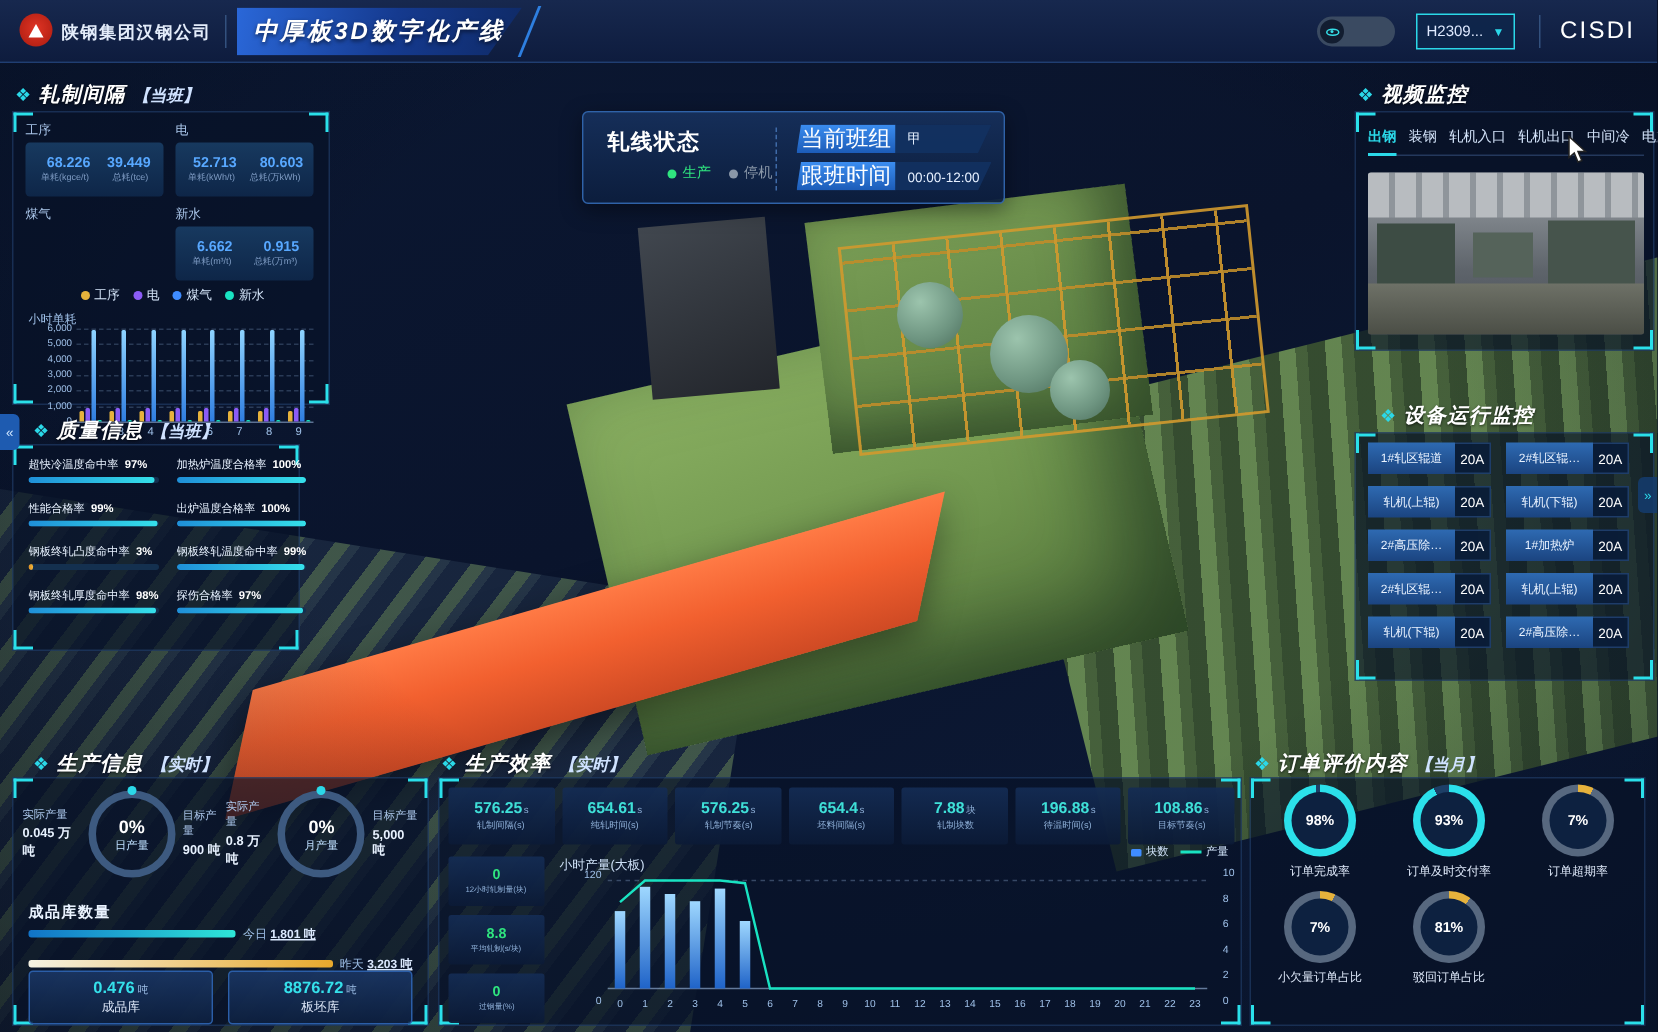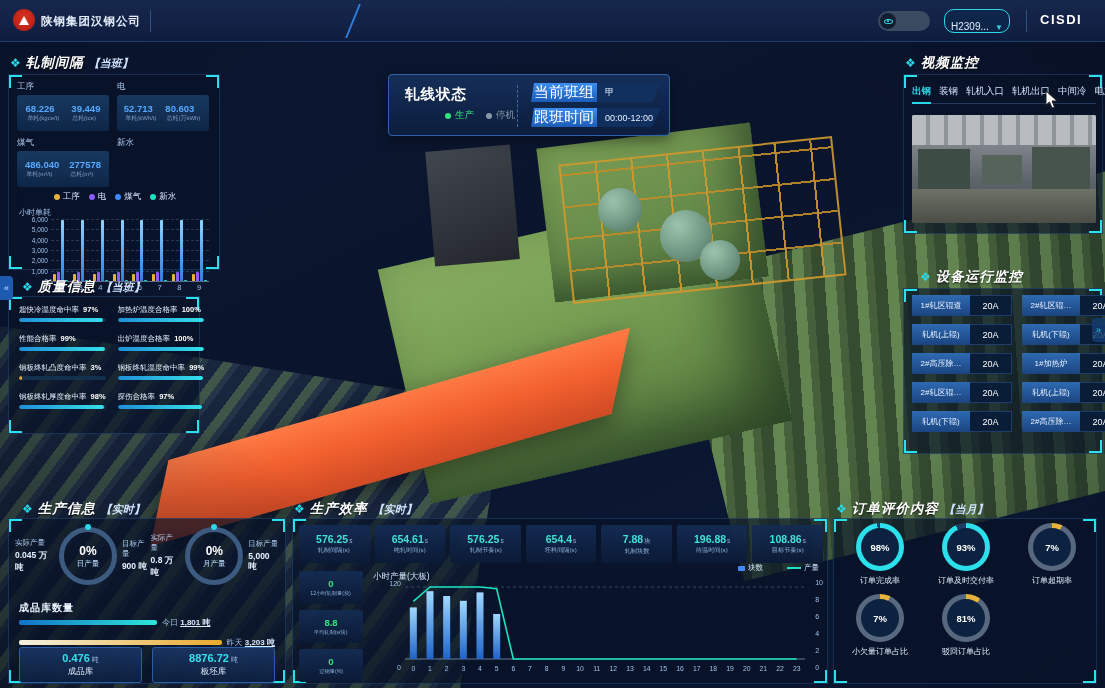--- a/index.html
+++ b/index.html
@@ -40,26 +40,26 @@
   .title-plate{position:absolute;left:158px;top:5px;width:190px;height:32px;
     background:linear-gradient(100deg,#2a67d8 0%,#153a8f 55%,#0f2a66 100%);
     clip-path:polygon(0 0,100% 0,88% 100%,0 100%);
     display:flex;align-items:center;justify-content:center;}
   .title-plate span{font-size:16px;font-weight:bold;font-style:italic;letter-spacing:2px;color:#fff;text-shadow:0 1px 3px rgba(0,0,0,.6);}
   .title-slash{position:absolute;left:352px;top:4px;width:2px;height:34px;background:#2e7fe0;transform:skewX(-22deg);}
   .eye-toggle{position:absolute;left:878px;top:11px;width:52px;height:20px;border-radius:10px;background:#3a4a61;cursor:pointer;}
   .eye-knob{position:absolute;left:2px;top:2px;width:16px;height:16px;border-radius:50%;background:#121d30;display:flex;align-items:center;justify-content:center;}
   .eye-shape{width:9px;height:5px;border:1px solid #35dfe8;border-radius:50%;position:relative;}
   .eye-shape::after{content:"";position:absolute;left:2.5px;top:0.5px;width:2px;height:2px;border-radius:50%;background:#35dfe8;}
-  .device-dd{position:absolute;left:944px;top:9px;width:66px;height:24px;border:1px solid #2bd8e8;border-radius:10px;
-    background:rgba(14,38,74,.9);display:flex;align-items:flex-end;justify-content:space-between;padding:0 6px;cursor:pointer;}
+  .device-dd{position:absolute;left:944px;top:9px;width:66px;height:24px;border:1px solid #2bd8e8;border-radius:0;
+    background:rgba(14,38,74,.9);display:flex;align-items:center;justify-content:space-between;padding:0 6px;cursor:pointer;}
   .device-dd .dd-text{font-size:10px;color:#dfeaff;}
   .device-dd .dd-caret{font-size:8px;color:#2bd8e8;}
   .hdr-div2{position:absolute;left:1026px;top:10px;width:1px;height:22px;background:#33517e;}
-  .brand{position:absolute;left:1040px;top:12px;font-size:13px;font-weight:bold;letter-spacing:1.5px;color:#fff;}
+  .brand{position:absolute;left:1040px;top:12px;font-size:16px;font-weight:normal;letter-spacing:1.5px;color:#fff;}
 
   
   .ptitle{position:absolute;z-index:25;display:flex;align-items:center;gap:5px;}
   .ptitle .diamond{color:#2bd8e8;font-size:12px;line-height:1;}
   .ptitle .t{font-size:13.5px;font-weight:bold;font-style:italic;letter-spacing:1px;color:#fff;text-shadow:0 1px 2px rgba(0,0,0,.7);}
   .ptitle .sub{font-size:11px;font-weight:bold;font-style:italic;color:#cfe2ff;}
   .pb{position:absolute;z-index:20;background-color:rgba(7,18,40,.66);border:1px solid rgba(70,130,210,.25);
     --c:#2ae0ea;background-image:
       linear-gradient(var(--c),var(--c)),linear-gradient(var(--c),var(--c)),
       linear-gradient(var(--c),var(--c)),linear-gradient(var(--c),var(--c)),
@@ -67,21 +67,21 @@
       linear-gradient(var(--c),var(--c)),linear-gradient(var(--c),var(--c));
     background-repeat:no-repeat;
     background-size:13px 2px,2px 13px,13px 2px,2px 13px,13px 2px,2px 13px,13px 2px,2px 13px;
     background-position:0 0,0 0,100% 0,100% 0,0 100%,0 100%,100% 100%,100% 100%;}
 
   
   #energy-cards{position:absolute;left:8px;top:6px;width:192px;display:grid;grid-template-columns:1fr 1fr;gap:6px 8px;}
   .ecard-name{font-size:8.5px;color:#aac6ea;margin-bottom:2px;}
   .ecard-box{height:36px;border-radius:3px;background:linear-gradient(180deg,#17395f 0%,#0e2648 100%);
     display:flex;align-items:center;justify-content:space-around;padding:2px 3px;}
-  .ecell{text-align:left;}
+  .ecell{text-align:right;}
   .ecell-v{font-size:9.5px;font-weight:bold;color:#58a8ff;}
   .ecell-l{font-size:6.5px;color:#7f9cc4;transform:scale(.92);}
   #energy-legend{position:absolute;left:8px;top:116px;width:196px;display:flex;justify-content:center;gap:9px;}
   .lg-item{display:flex;align-items:center;gap:3px;font-size:8.5px;color:#d6e6fa;}
   .lg-dot{width:6px;height:6px;border-radius:50%;}
   #e-chart-label{position:absolute;left:10px;top:132px;font-size:8px;color:#9fc0e8;}
   #e-plot{position:absolute;left:42px;top:144px;width:158px;height:62px;}
   .e-grid{position:absolute;left:0;width:100%;border-top:1px dashed rgba(130,160,200,.28);}
   .e-grid.base{border-top:1px solid rgba(160,190,230,.55);}
   .e-ytick{position:absolute;right:100%;margin-right:3px;font-size:6.5px;color:#9fc0e8;transform:translateY(-50%);white-space:nowrap;}
@@ -121,21 +121,21 @@
   .vf-roof{position:absolute;left:0;top:0;width:100%;height:30px;background:repeating-linear-gradient(90deg,#b8bcc0 0 14px,#8f959b 14px 18px);}
   .vf-mach{position:absolute;background:#3d4c44;}
   .vf-floor{position:absolute;left:0;bottom:0;width:100%;height:34px;background:linear-gradient(180deg,#6e7167,#4b4e46);}
 
   
   #device-rows{position:absolute;left:8px;top:6px;width:196px;display:flex;flex-direction:column;gap:8px;}
   .d-row{display:flex;gap:10px;}
   .d-pair{display:flex;}
   .d-k{width:58px;height:21px;background:linear-gradient(180deg,#2e6ab2,#1b4480);display:flex;align-items:center;justify-content:center;
      font-size:8px;color:#eaf3ff;white-space:nowrap;overflow:hidden;}
-  .d-v{width:42px;height:21px;background:rgba(10,28,56,.95);border:1px solid rgba(60,110,180,.4);border-left:none;
+  .d-v{width:24px;height:21px;background:rgba(10,28,56,.95);border:1px solid rgba(60,110,180,.4);border-left:none;
      display:flex;align-items:center;justify-content:center;font-size:9px;color:#fff;}
 
   
   #prod-gauges{position:absolute;left:6px;top:8px;width:264px;display:flex;justify-content:space-between;}
   .pg-group{display:flex;align-items:center;gap:5px;}
   .pg-txt{display:flex;flex-direction:column;gap:2px;}
   .pg-tl{font-size:7.5px;color:#a9c4e8;}
   .pg-tv{font-size:8.5px;color:#e8f2ff;font-weight:bold;}
   .pg-ring{position:relative;width:58px;height:58px;border-radius:50%;border:5px solid #3d5a80;flex:0 0 auto;}
   .pg-dot{position:absolute;left:50%;top:-8px;transform:translateX(-50%);width:6px;height:6px;border-radius:50%;background:#2bd8e8;}
@@ -163,21 +163,21 @@
      display:flex;flex-direction:column;align-items:center;justify-content:center;gap:1px;}
   .ef-v{font-size:10.5px;font-weight:bold;color:#3fe0d8;white-space:nowrap;}
   .ef-v span{font-size:6.5px;color:#8fb0d8;font-weight:normal;margin-left:1px;}
   .ef-l{font-size:6.5px;color:#8fb0d8;transform:scale(.95);white-space:nowrap;}
   #eff-side{position:absolute;left:6px;top:52px;width:64px;display:flex;flex-direction:column;gap:6px;}
   .es-card{height:33px;border-radius:2px;background:linear-gradient(180deg,rgba(20,44,84,.92),rgba(11,26,54,.92));
      display:flex;flex-direction:column;align-items:center;justify-content:center;}
   .es-v{font-size:9.5px;font-weight:bold;color:#2fe57f;}
   .es-l{font-size:5.8px;color:#8fb0d8;transform:scale(.9);white-space:nowrap;}
   #hp-title{position:absolute;left:80px;top:52px;font-size:8.5px;color:#cfe2f8;}
-  #hp-legend{position:absolute;right:8px;top:44px;display:flex;gap:24px;align-items:center;}
+  #hp-legend{position:absolute;right:8px;top:44px;display:flex;gap:8px;align-items:center;}
   .hpl{display:flex;align-items:center;gap:3px;font-size:7.5px;color:#cfe2f8;}
   .hpl .sq{width:7px;height:5px;border-radius:1px;background:#3f8cff;}
   .hpl .ln{width:14px;height:2px;background:#19e3c2;}
   #hp-left{position:absolute;left:88px;top:64px;width:20px;height:86px;font-size:7px;color:#9fc0e8;text-align:right;}
   #hp-left .t120{position:absolute;right:0;top:-3px;}
   #hp-left .t0{position:absolute;right:0;bottom:-2px;}
   #hp-svg{position:absolute;left:112px;top:62px;}
   #hp-right{position:absolute;right:4px;top:60px;height:92px;display:flex;flex-direction:column;justify-content:space-between;font-size:7px;color:#9fc0e8;text-align:left;}
 
   
@@ -210,20 +210,23 @@
     <div class="sc sc-cyl" style="left:660px;top:210px;width:52px;height:52px;"></div>
     <div class="sc sc-cyl" style="left:700px;top:240px;width:40px;height:40px;"></div>
     <div class="sc sc-plate"></div>
     <div class="sc-vignette"></div>
   </div>
 
   <div id="header">
     <div class="logo"></div>
     <div class="company">陕钢集团汉钢公司</div>
     <div class="hdr-div"></div>
+    <div class="title-plate">
+      <span>中厚板3D数字化产线</span>
+    </div>
     <div class="title-slash"></div>
     <div class="eye-toggle">
       <div class="eye-knob">
           <div class="eye-shape"></div>
         </div>
     </div>
     <div class="device-dd">
       <span class="dd-text">H2309...</span>
       <span class="dd-caret">▼</span>
     </div>
@@ -259,33 +262,33 @@
               <div class="ecell-l">单耗(kWh/t)</div>
             </div>
             <div class="ecell">
               <div class="ecell-v">80.603</div>
               <div class="ecell-l">总耗(万kWh)</div>
             </div>
           </div>
         </div>
         <div>
           <div class="ecard-name">煤气</div>
+        </div>
+        <div>
+          <div class="ecard-name">新水</div>
           <div class="ecard-box">
             <div class="ecell">
-              <div class="ecell-v">486.040</div>
+              <div class="ecell-v">6.662</div>
               <div class="ecell-l">单耗(m³/t)</div>
             </div>
             <div class="ecell">
-              <div class="ecell-v">277578</div>
-              <div class="ecell-l">总耗(m³)</div>
+              <div class="ecell-v">0.915</div>
+              <div class="ecell-l">总耗(万m³)</div>
             </div>
           </div>
-        </div>
-        <div>
-          <div class="ecard-name">新水</div>
         </div>
       </div>
     <div id="energy-legend">
         <div class="lg-item">
           <span class="lg-dot" style="background: rgb(230, 178, 60);"></span>
           <span>工序</span>
         </div>
         <div class="lg-item">
           <span class="lg-dot" style="background: rgb(139, 92, 246);"></span>
           <span>电</span>

